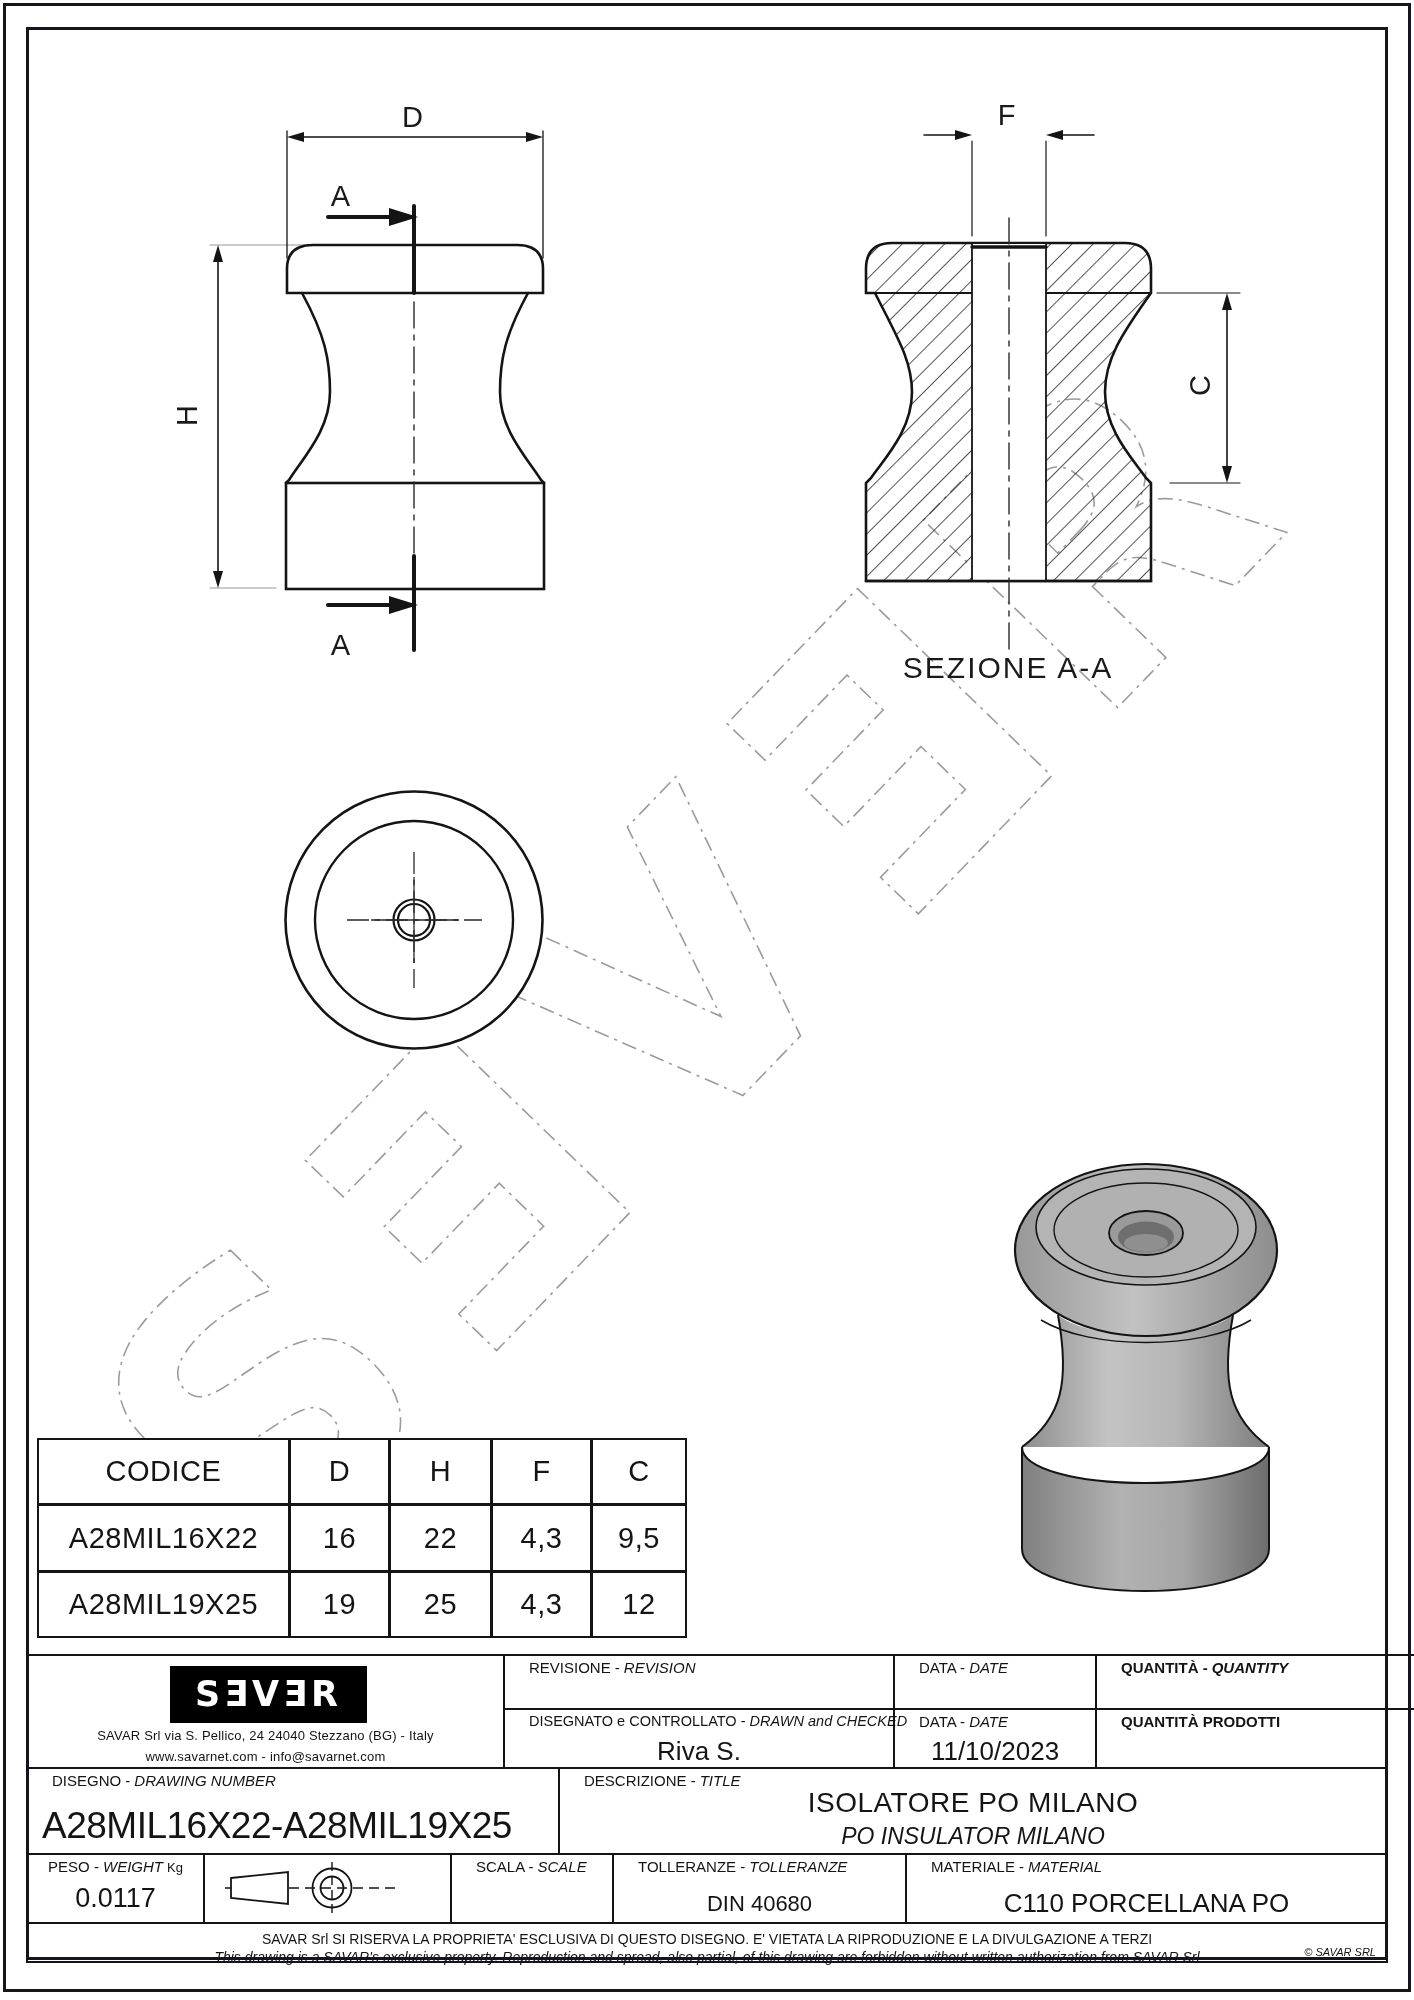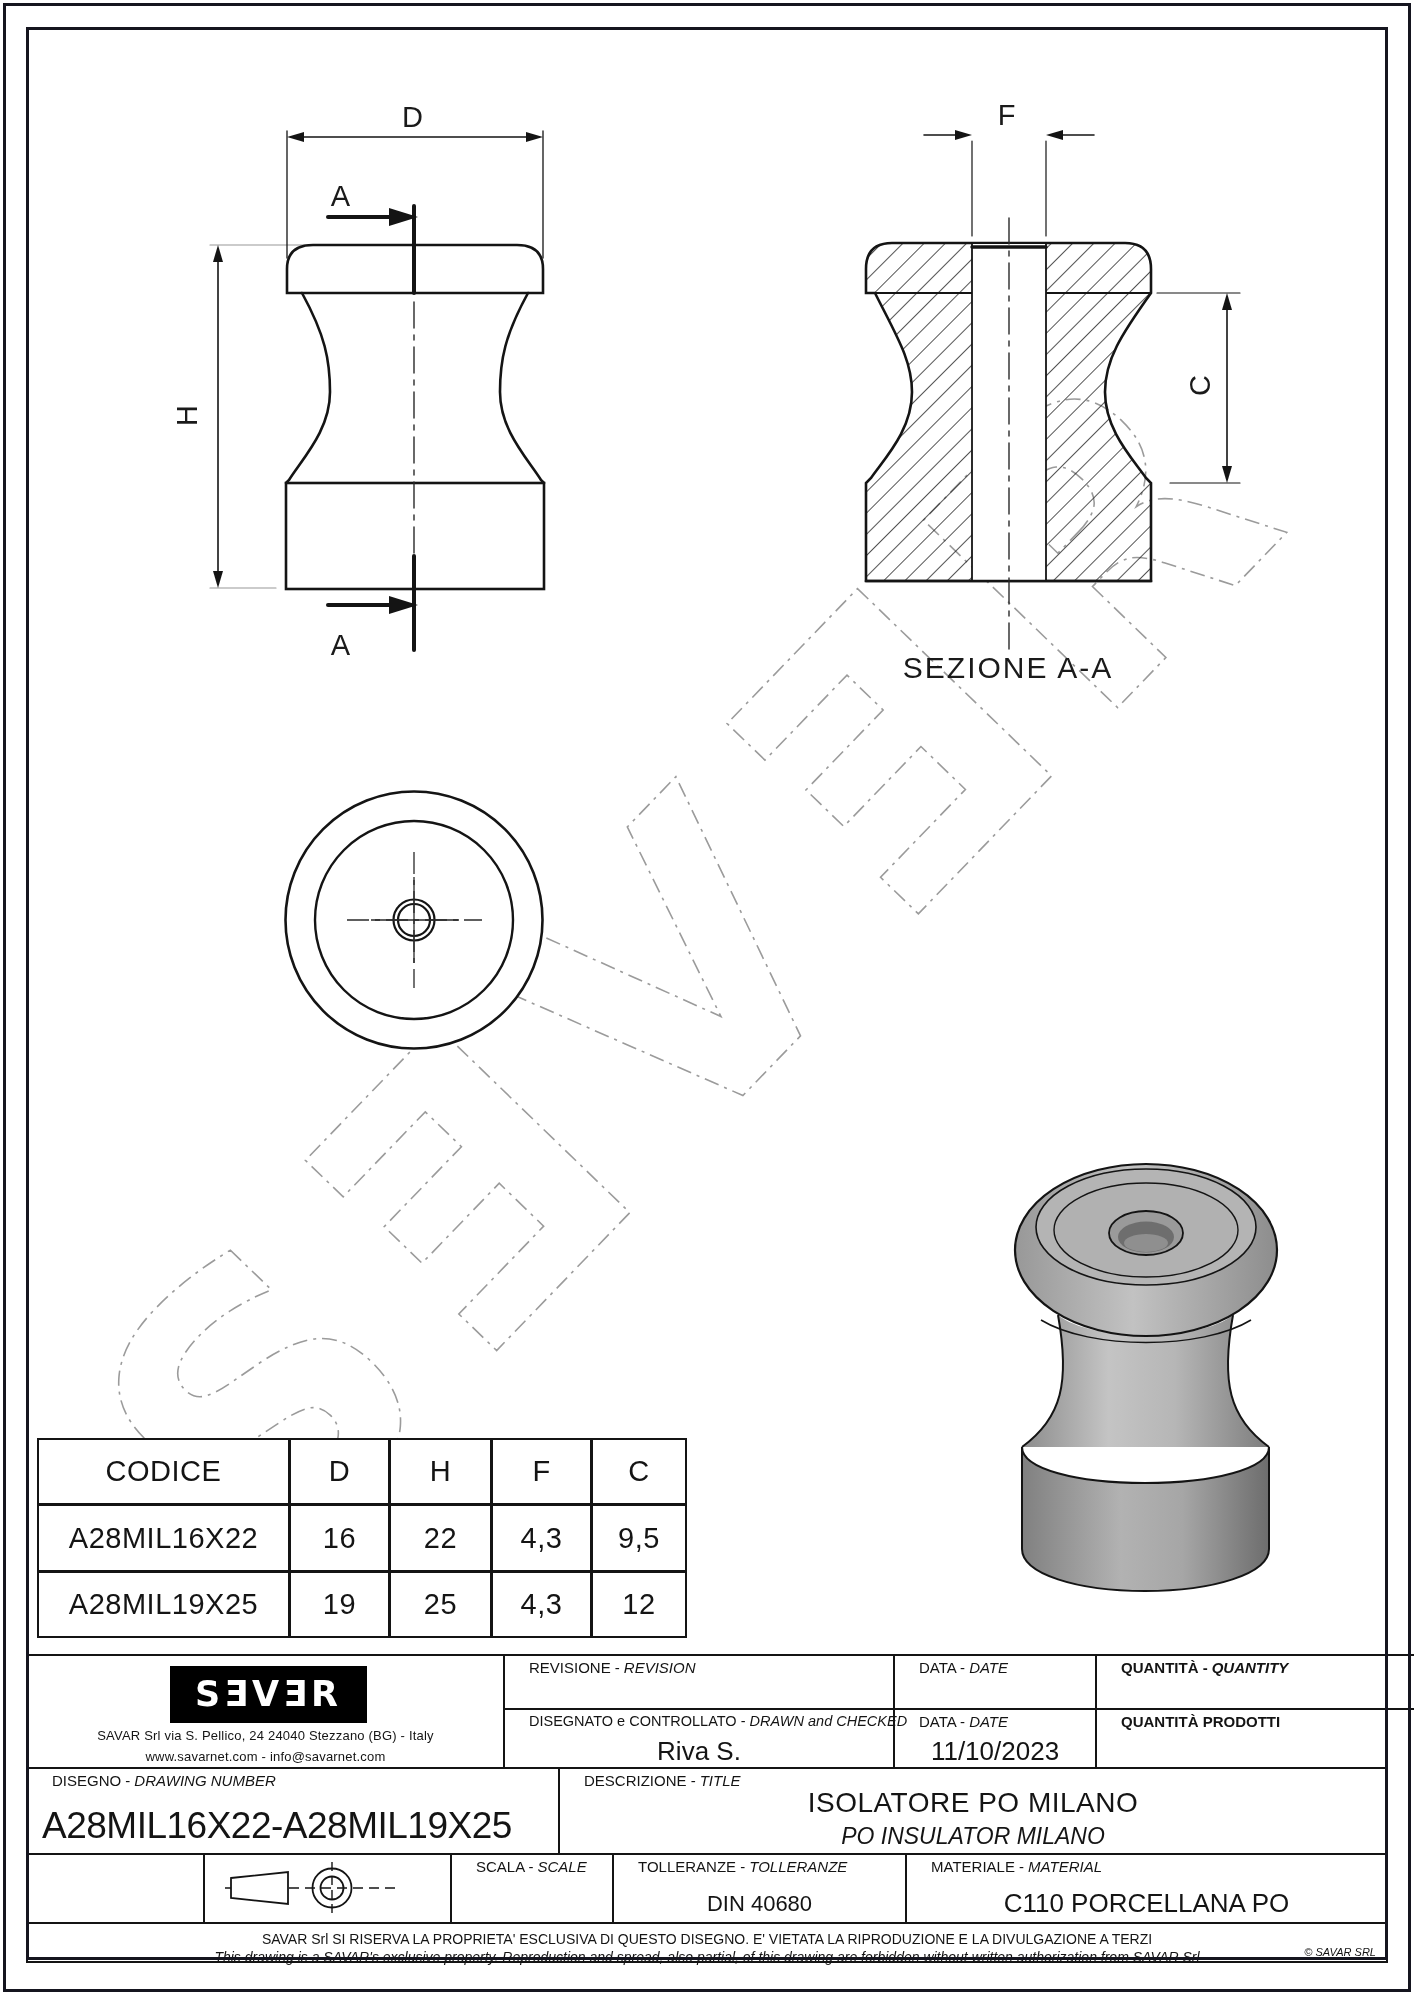--- a/index.html
+++ b/index.html
@@ -201,20 +201,24 @@
   </div>
   <div class="tb-cell" style="left:26px;top:1767px;width:534px;height:88px;">
     <div class="tb-label"><span>DISEGNO -</span><span class="en">DRAWING NUMBER</span></div>
     <div class="dwg-number">A28MIL16X22-A28MIL19X25</div>
   </div>
   <div class="tb-cell" style="left:558px;top:1767px;width:830px;height:88px;">
     <div class="tb-label"><span>DESCRIZIONE -</span><span class="en">TITLE</span></div>
     <div class="tb-value" style="top:18px;font-size:28px;letter-spacing:.5px;">ISOLATORE PO MILANO</div>
     <div class="tb-value" style="top:54px;font-size:23px;font-style:italic;">PO INSULATOR MILANO</div>
   </div>
+  <div class="tb-cell" style="left:26px;top:1853px;width:179px;height:71px;">
+    <div class="tb-label" style="left:0;right:0;text-align:center;"><span>PESO -</span><span class="en">WEIGHT</span><span style="margin-left:4px;font-size:13px;">Kg</span></div>
+    <div class="tb-value" style="top:28px;font-size:27px;">0.0117</div>
+  </div>
   <div class="tb-cell" style="left:203px;top:1853px;width:249px;height:71px;"></div>
   <div class="tb-cell" style="left:450px;top:1853px;width:164px;height:71px;">
     <div class="tb-label"><span>SCALA -</span><span class="en">SCALE</span></div>
   </div>
   <div class="tb-cell" style="left:612px;top:1853px;width:295px;height:71px;">
     <div class="tb-label"><span>TOLLERANZE -</span><span class="en">TOLLERANZE</span></div>
     <div class="tb-value" style="top:36px;font-size:22px;">DIN 40680</div>
   </div>
   <div class="tb-cell" style="left:905px;top:1853px;width:483px;height:71px;">
     <div class="tb-label"><span>MATERIALE -</span><span class="en">MATERIAL</span></div>

